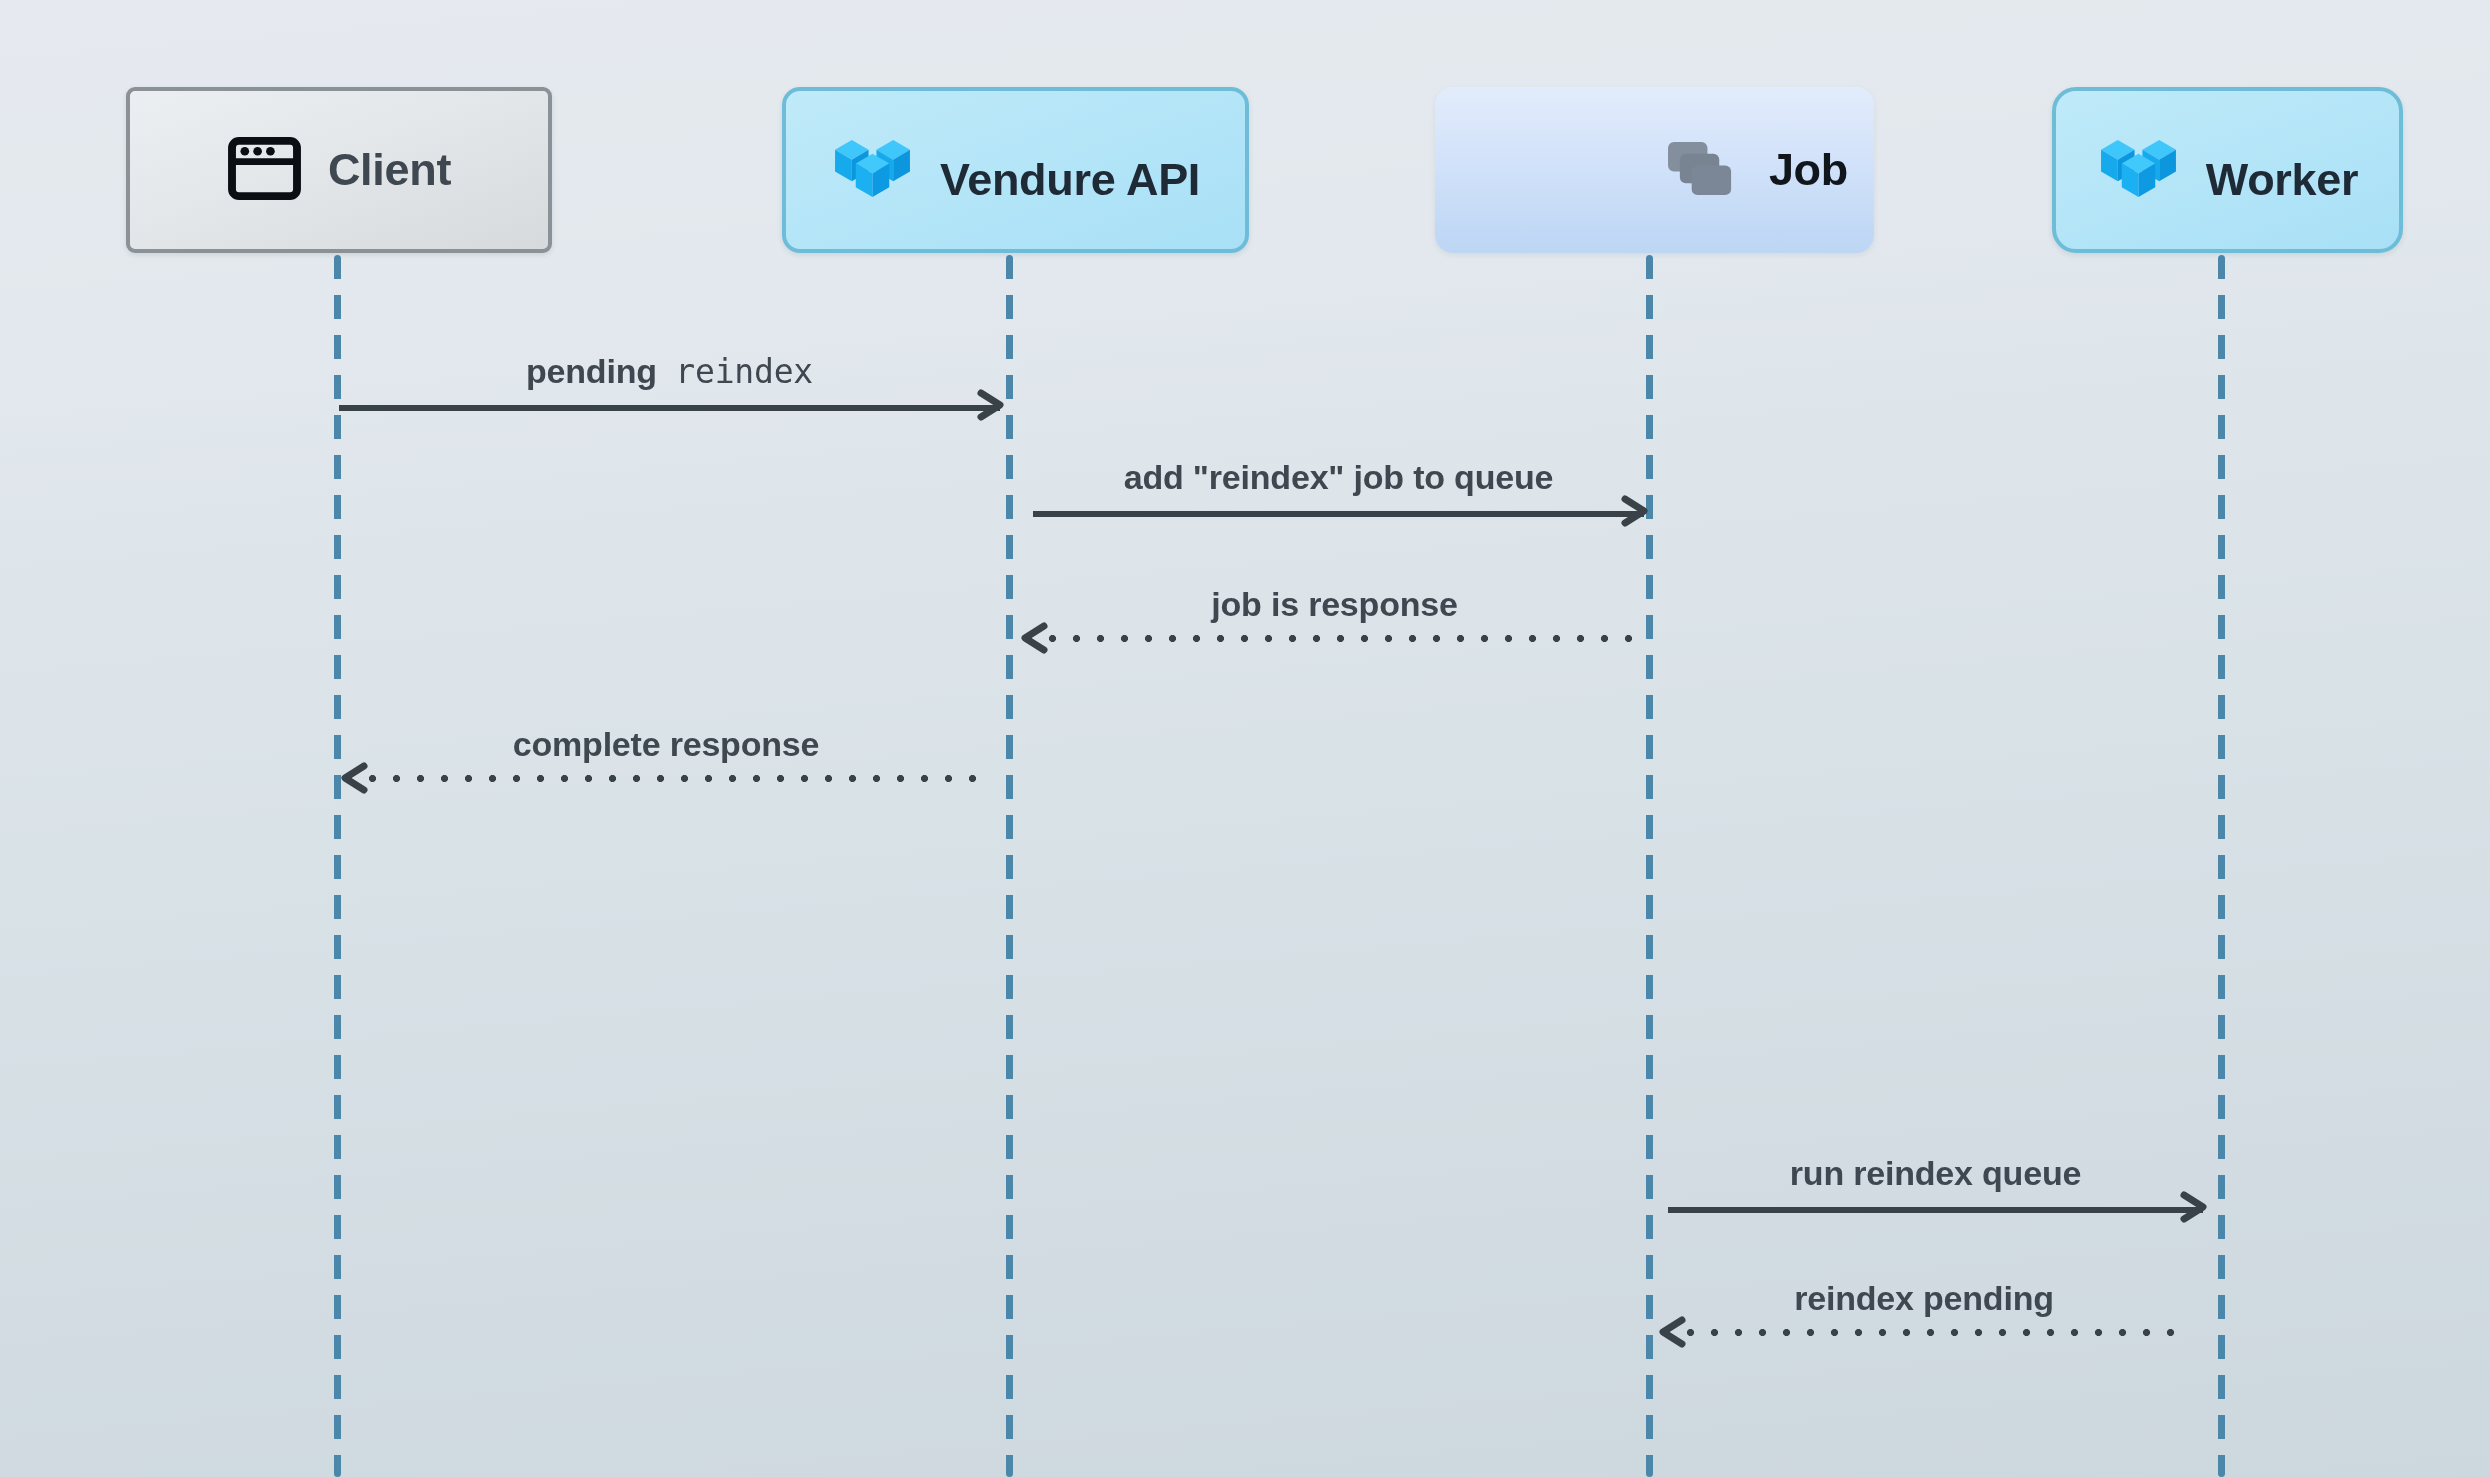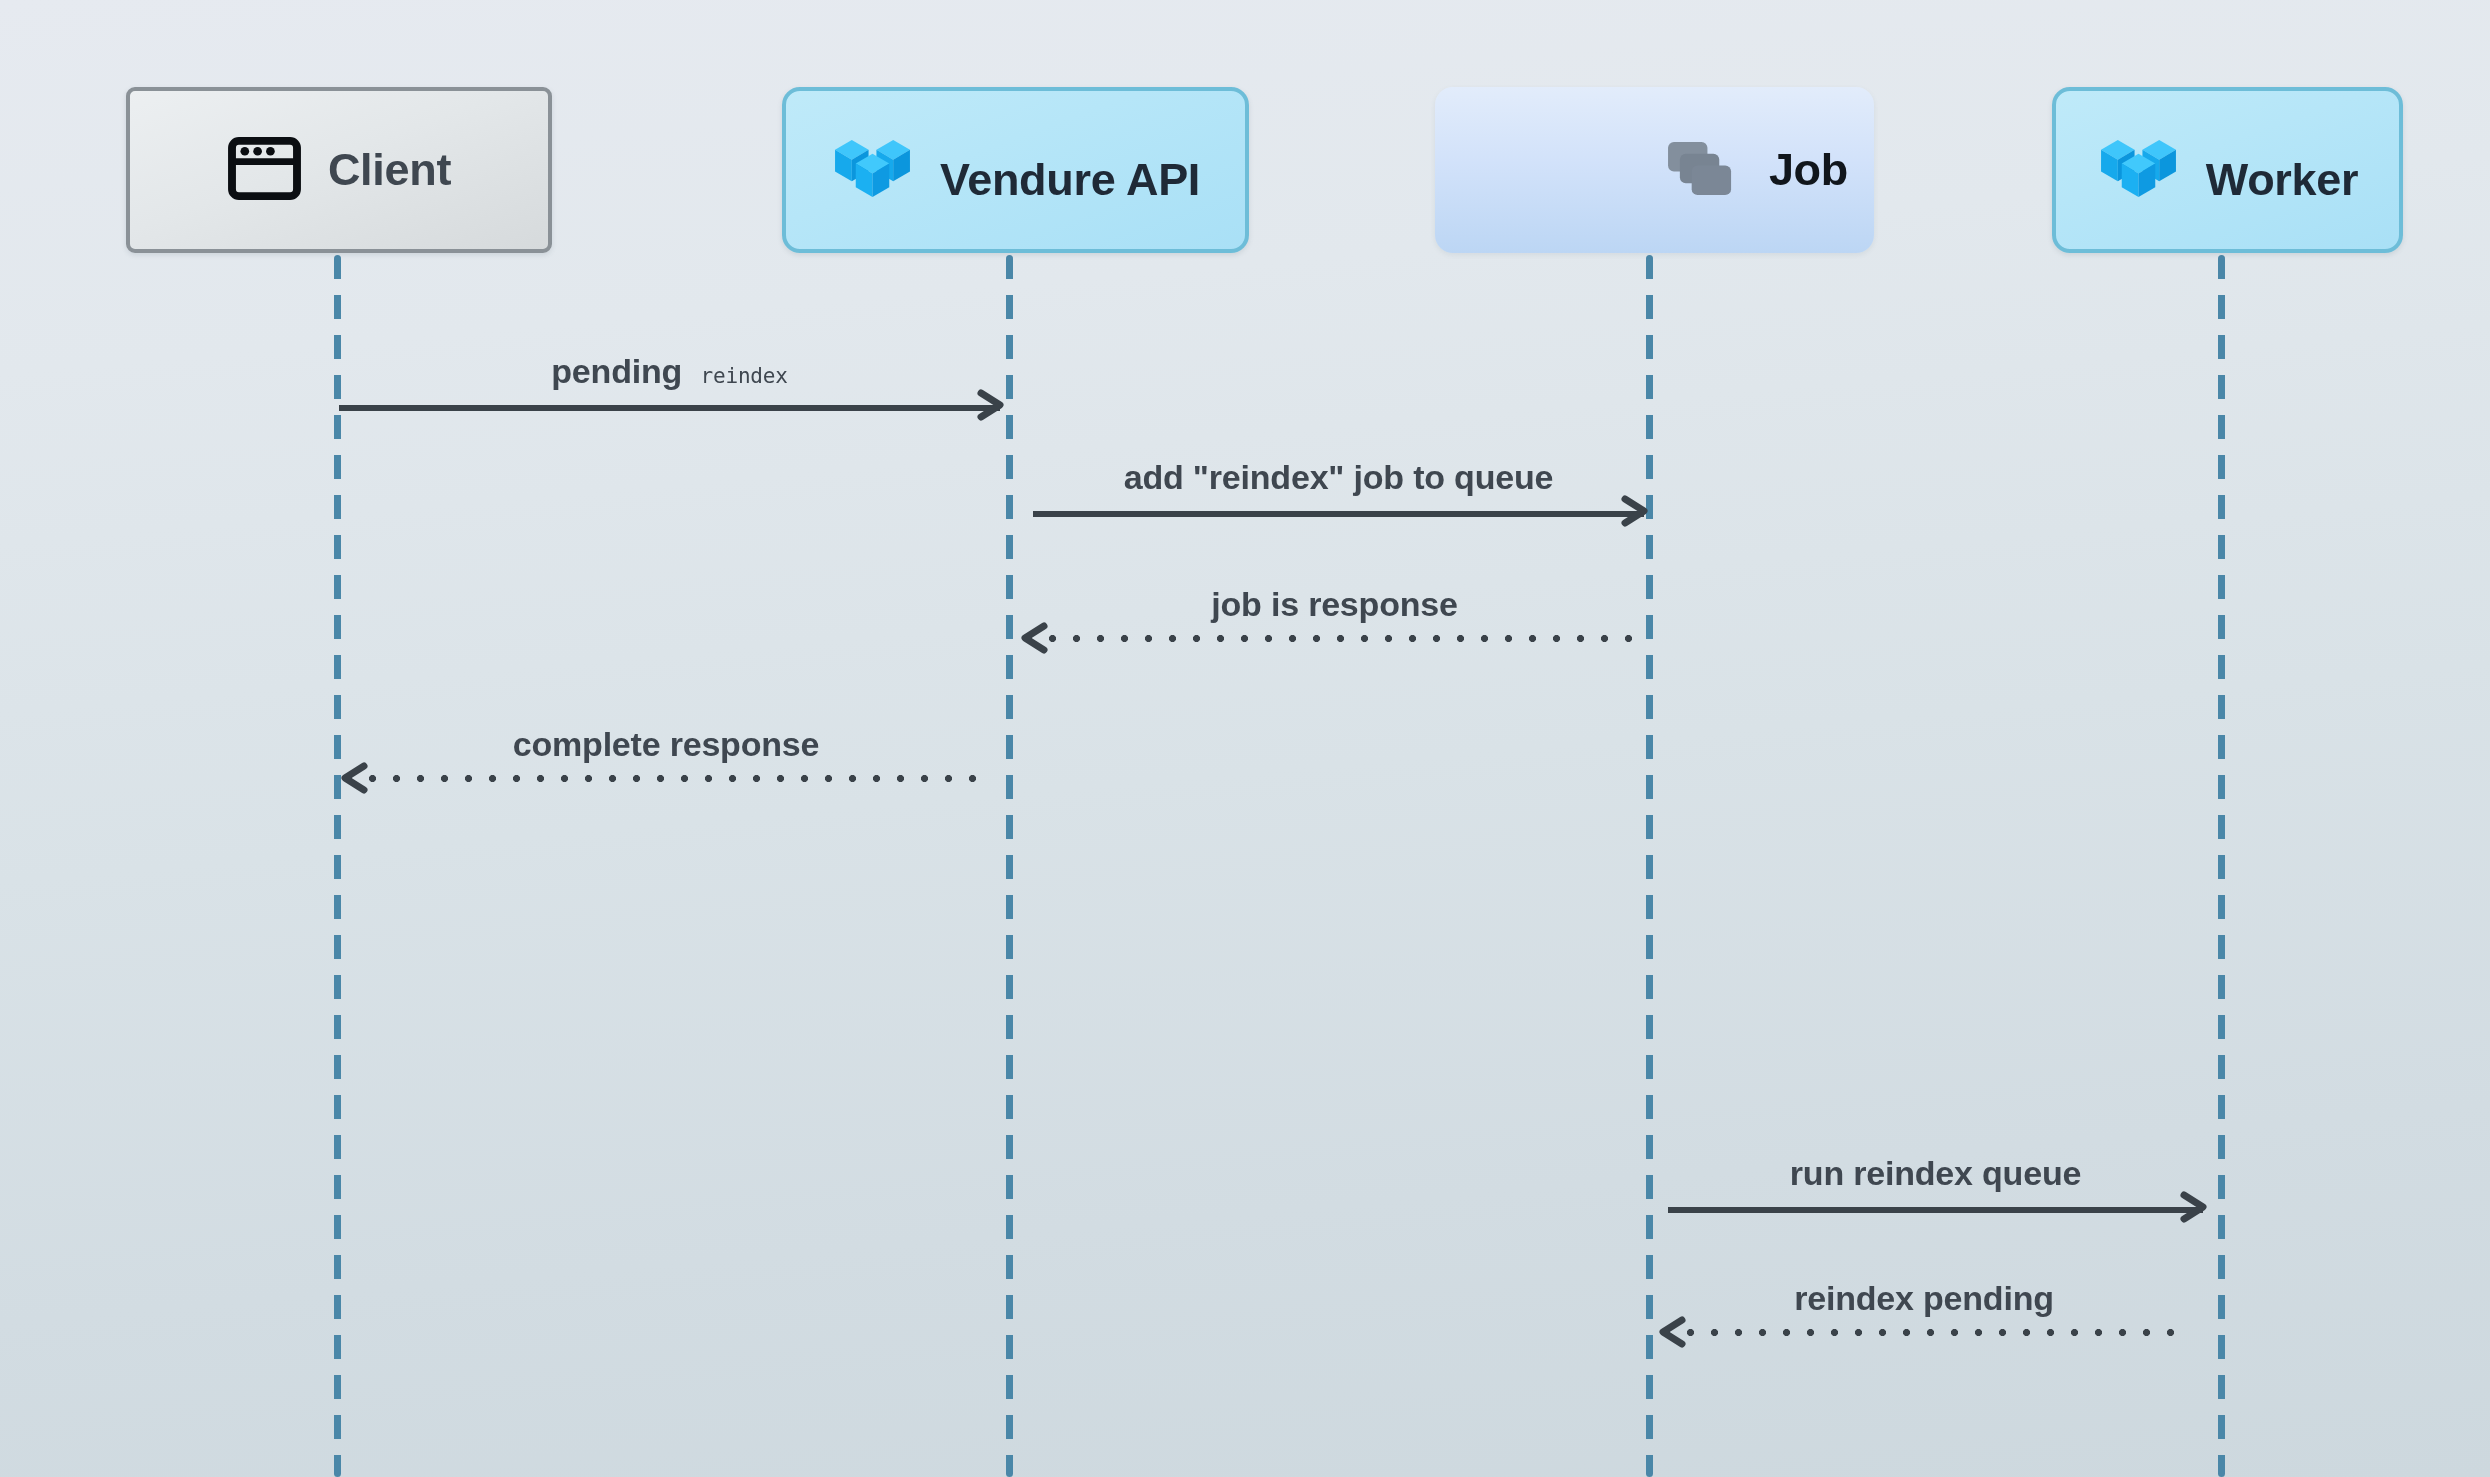--- a/index.html
+++ b/index.html
@@ -99,21 +99,21 @@
     text-align: center;
     font-size: 34px;
     font-weight: bold;
     color: #3f4750;
     white-space: nowrap;
     letter-spacing: -0.2px;
   }
   .msg-label .mono {
     font-family: "DejaVu Sans Mono", monospace;
     font-weight: normal;
-    font-size: 21px;
+    font-size: 33px;
   }
   .msg-line {
     position: absolute;
     left: 0;
     top: 0;
     width: 100%;
     height: 0;
     border-top: 6px solid #3a4249;
   }
   .msg-line.dotted {
@@ -180,21 +180,21 @@
     <span class="p-icon">
       <svg width="79" height="65" viewBox="0 0 80 66" aria-hidden="true">
         <rect x="4" y="6" width="40" height="30" rx="6" ry="6" fill="#838f9d"></rect>
         <rect x="16" y="18" width="40" height="30" rx="6" ry="6" fill="#788492"></rect>
         <rect x="28" y="30" width="40" height="30" rx="6" ry="6" fill="#7b8796"></rect>
       </svg>
     </span>
     <span class="p-label">Job</span>
   </div>
 
-  <div class="participant style-cyan" style="left:2052px; top:87px; width:351px; height:166px;">
+  <div class="participant style-cyan" style="left:2052px; top:87px; width:351px; height:166px;border-radius:24px;">
     <span class="p-icon">
       <svg width="83" height="69" viewBox="0 0 84 70" aria-hidden="true">
         <polygon points="4,16 21,6 38,16 21,26" fill="#3fc6fb"></polygon>
         <polygon points="4,16 21,26 21,48 4,38" fill="#16a9ec"></polygon>
         <polygon points="21,26 38,16 38,38 21,48" fill="#0b96dd"></polygon>
         <polygon points="46,16 63,6 80,16 63,26" fill="#3fc6fb"></polygon>
         <polygon points="46,16 63,26 63,48 46,38" fill="#16a9ec"></polygon>
         <polygon points="63,26 80,16 80,38 63,48" fill="#0b96dd"></polygon>
         <polygon points="25,30 42,20 59,30 42,40" fill="#41c9fc"></polygon>
         <polygon points="25,30 42,40 42,64 25,54" fill="#1bb0f2"></polygon>

